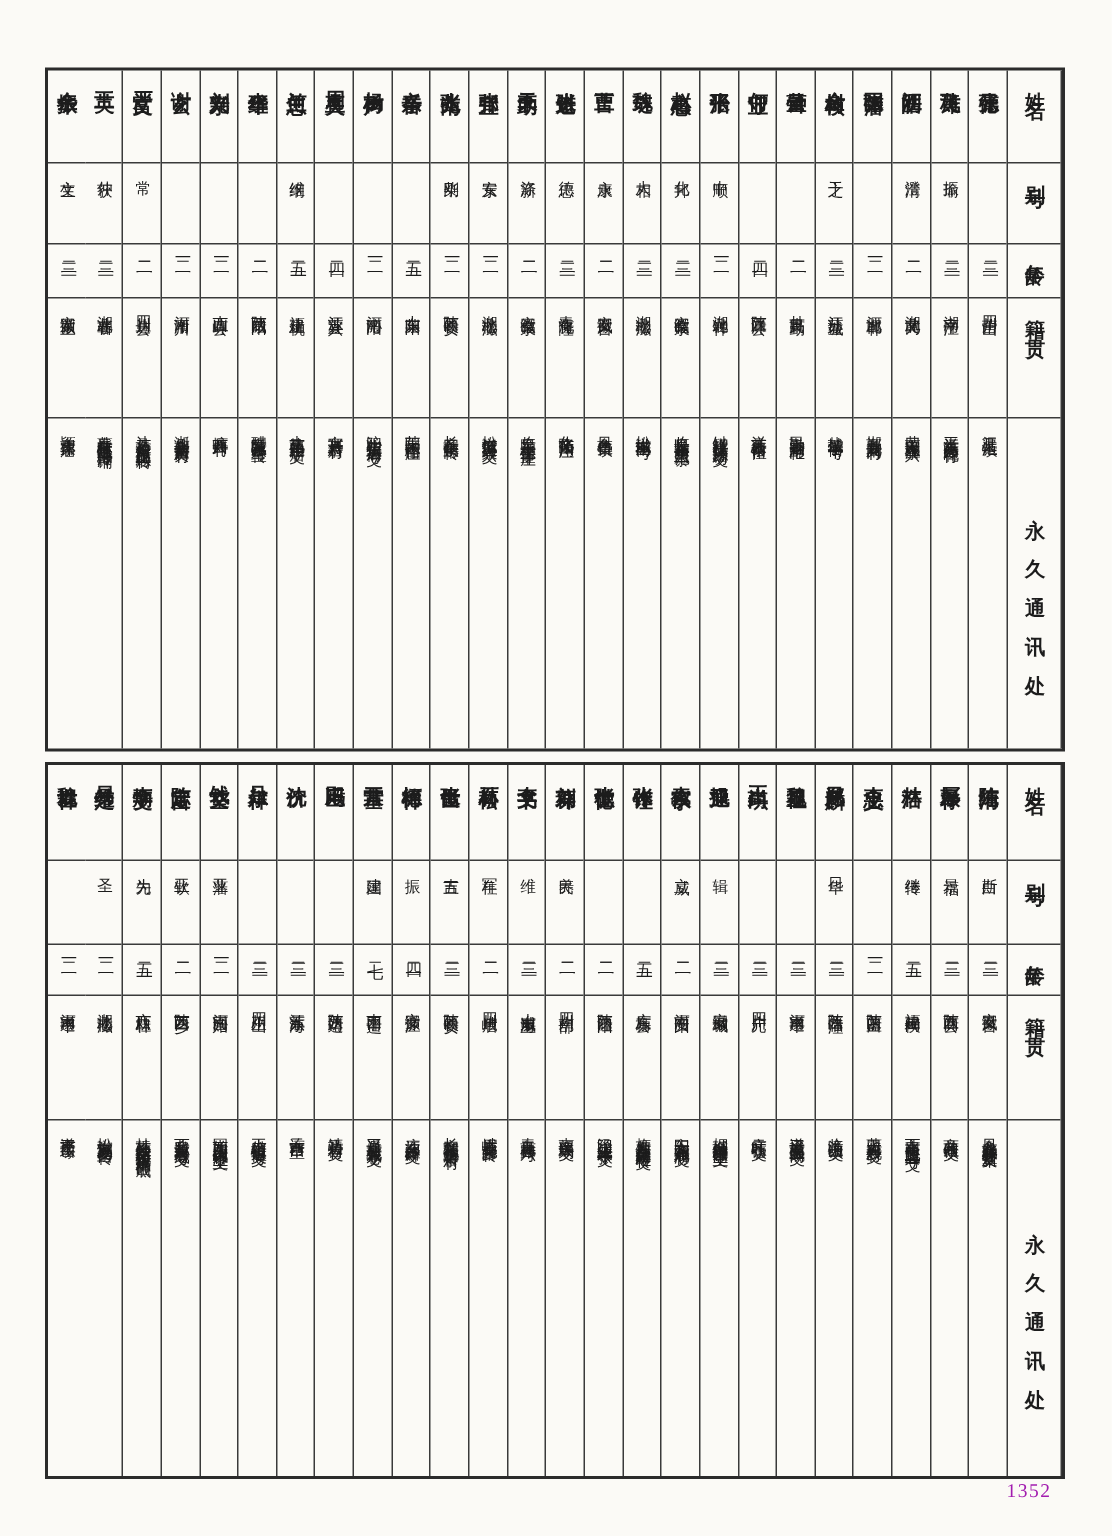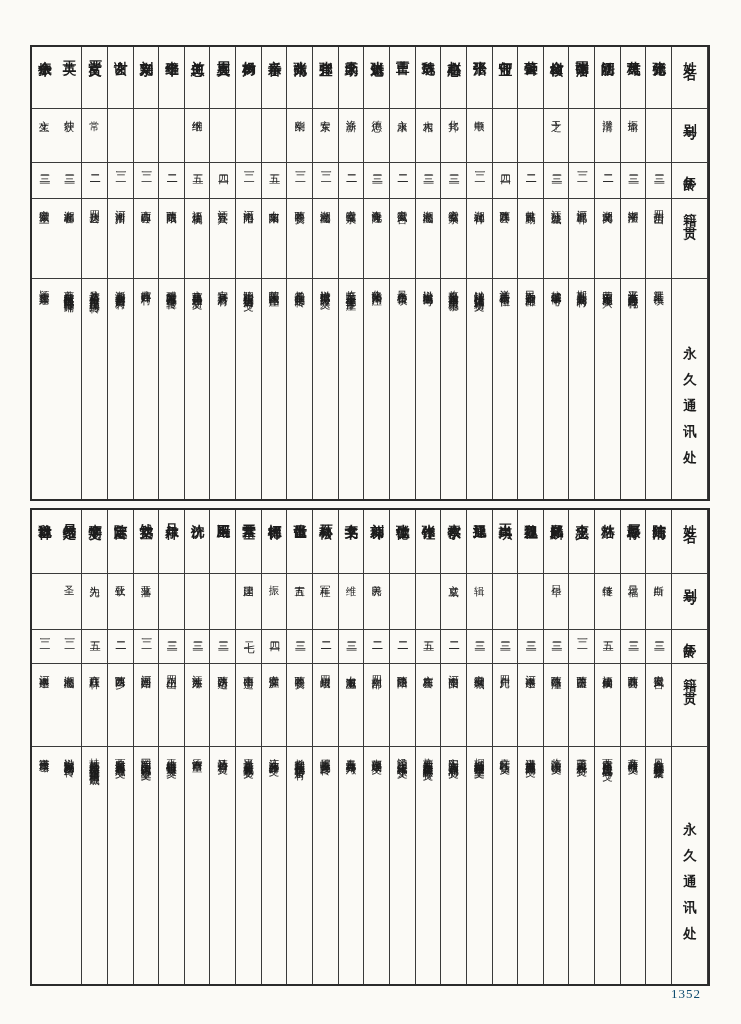--- a/index.html
+++ b/index.html
@@ -76,21 +76,21 @@
   .header-col .r-native .vtxt{letter-spacing:14px;}
   .header-col .r-addr{align-items:center;}
   .header-col .r-addr .vtxt{letter-spacing:26px;align-self:center;margin-top:18px;}
 
   .page-number{
     position:absolute;
     right:40px;
     bottom:22px;
     font-size:13px;
     letter-spacing:1px;
-    color:#0c4a6e;
+    color:#a21caf;
   }
 </style>
 </head>
 <body>
 
 <div class="page">
 
   <div class="vtable top">
     <div class="col header-col">
       <div class="cell r-name">

